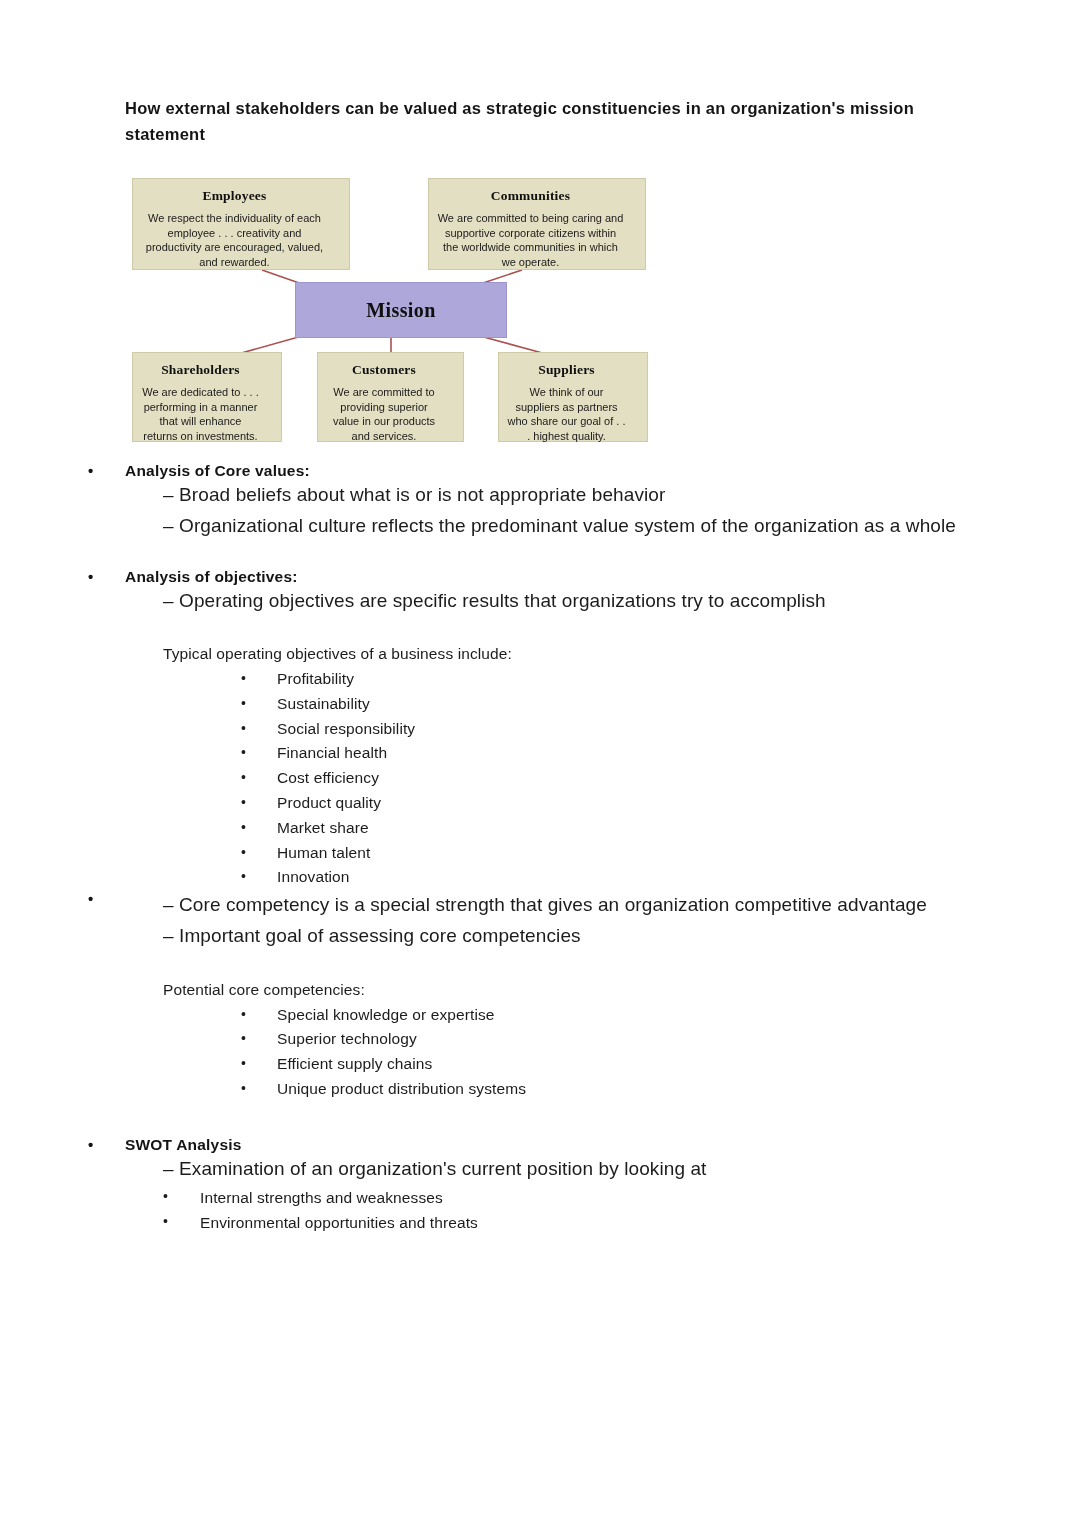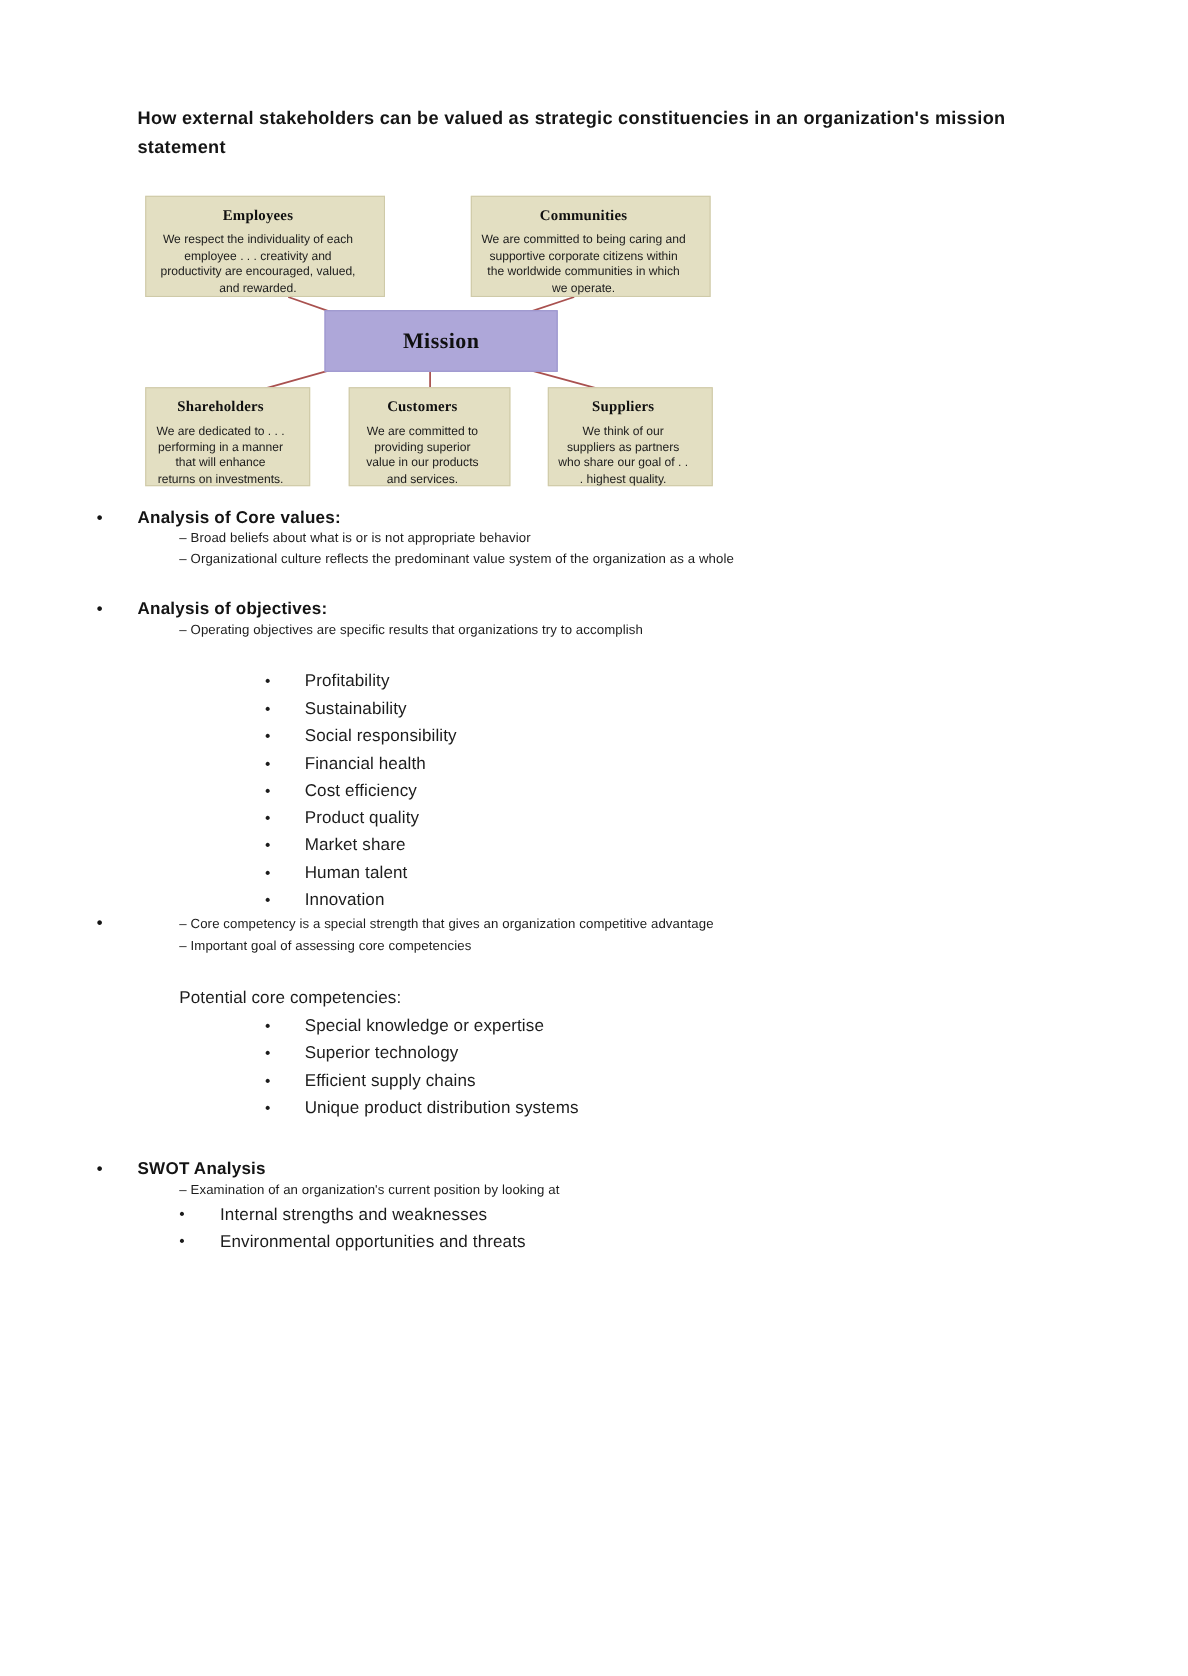--- a/index.html
+++ b/index.html
@@ -121,21 +121,21 @@
   .lvl1 .bullet-dot {
     position: absolute;
     left: 88px;
     top: 0;
     font-size: 15px;
     line-height: inherit;
   }
 
   .lvl2 {
     padding-left: 163px;
-    font-size: 12px;
+    font-size: 19px;
     line-height: 1.62;
     color: #1c1c1c;
     letter-spacing: 0.1px;
   }
 
   .lead-in {
     padding-left: 163px;
     font-size: 15.5px;
     line-height: 1.6;
     color: #1c1c1c;
@@ -234,20 +234,21 @@
     <div class="gap-md"></div>
 
     <div class="lvl1">
       <span class="bullet-dot">•</span>
       <span>Analysis of objectives:</span>
     </div>
     <div class="lvl2">– Operating objectives are specific results that organizations try to accomplish</div>
 
     <div class="gap-md"></div>
 
+    <div class="lead-in">Typical operating objectives of a business include:</div>
 
     <div class="lvl3">
       <span class="bullet-dot">•</span>
       <span>Profitability</span>
     </div>
     <div class="lvl3">
       <span class="bullet-dot">•</span>
       <span>Sustainability</span>
     </div>
     <div class="lvl3">

